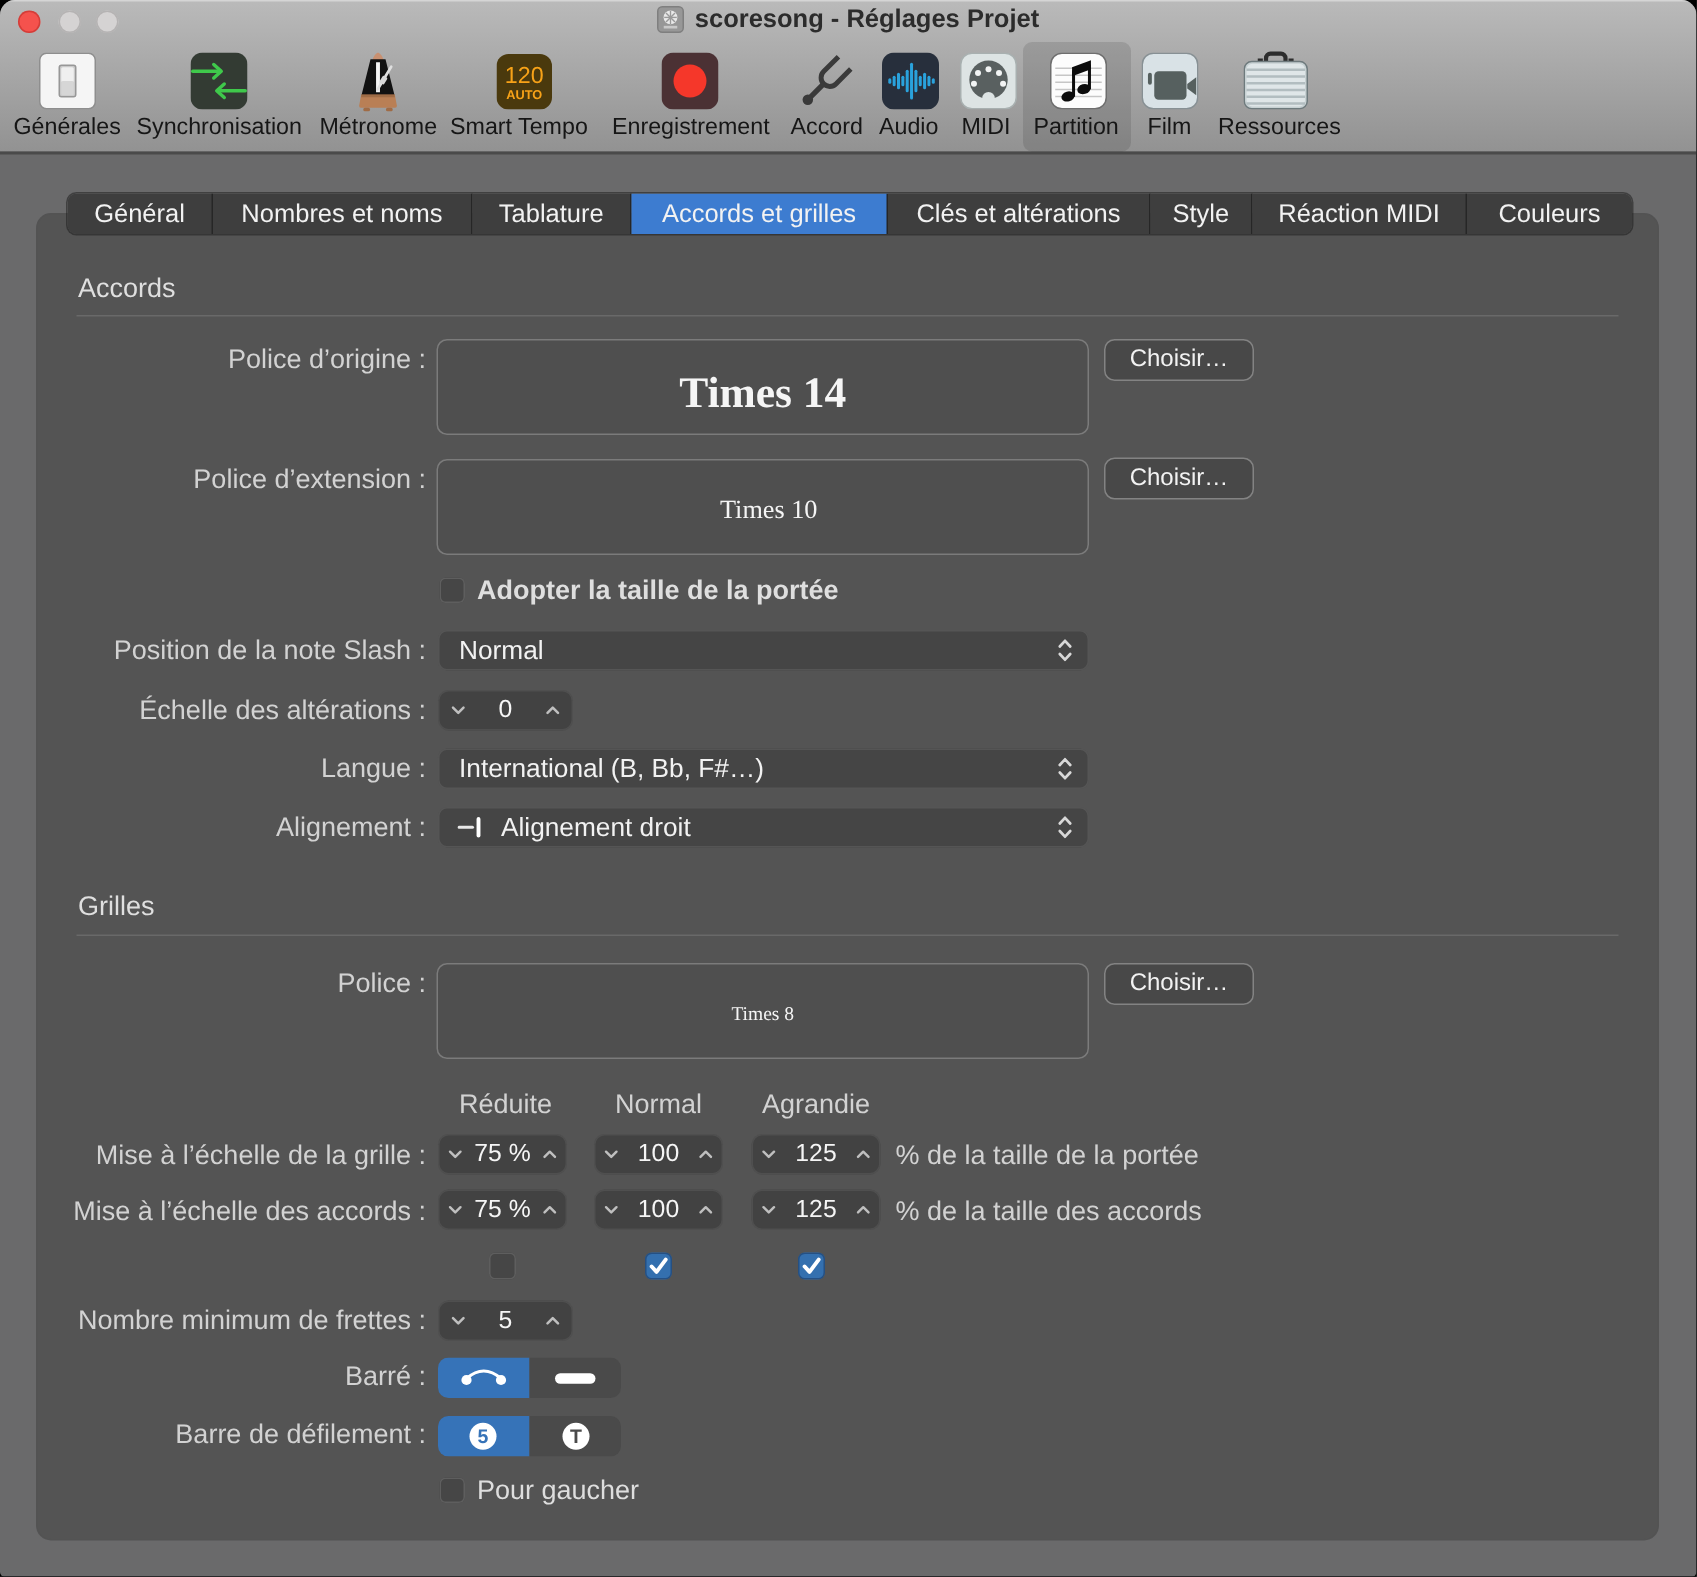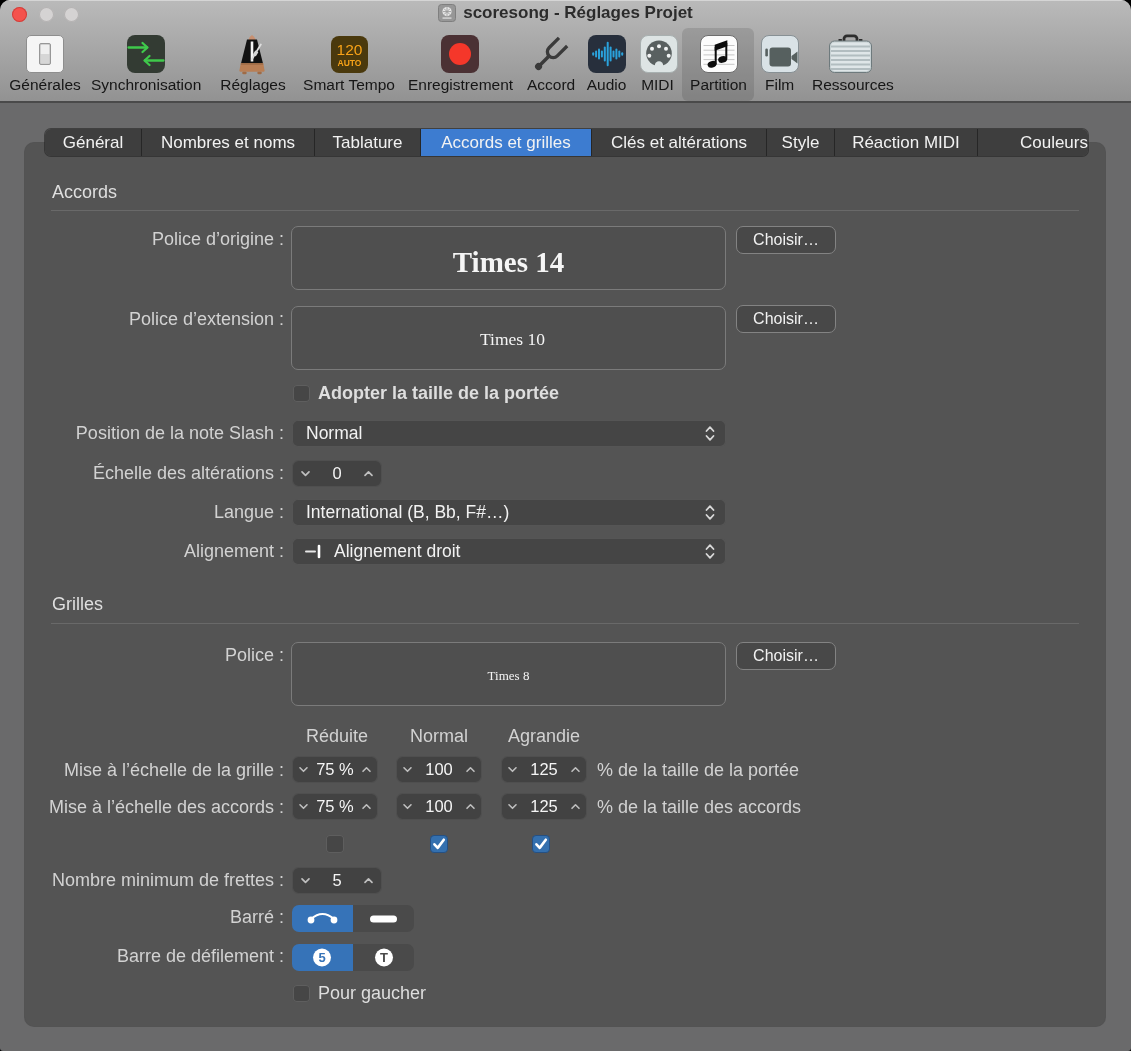--- a/index.html
+++ b/index.html
@@ -6,26 +6,26 @@
   #win{position:relative;width:1131px;height:1051px;background:#6a6a6b;
        border-radius:10px 10px 3px 3px;overflow:hidden;
        font-family:"Liberation Sans",sans-serif;}
   #topbar{position:absolute;left:0;top:0;width:1131px;height:101px;
        background:linear-gradient(#bababa,#929292);box-shadow:inset 0 1px 0 rgba(255,255,255,0.4);}
   #topline{position:absolute;left:0;top:101px;width:1131px;height:2px;background:#4a4a4a;}
   .tl{position:absolute;top:7px;width:15px;height:15px;border-radius:50%;}
   #title{position:absolute;top:2px;left:0;width:1131px;height:22px;text-align:center;
        font-size:17px;font-weight:bold;color:#2c2c2c;line-height:22px;letter-spacing:0;}
   .ticon{position:absolute;}
-  .tlabel{position:absolute;top:77px;height:16px;line-height:16px;font-size:15.5px;color:#161616;text-align:center;}
+  .tlabel{position:absolute;top:77px;height:16px;line-height:16px;font-size:15.5px;color:#161616;text-align:left;}
   #parthl{position:absolute;left:682px;top:28px;width:72px;height:73px;background:rgba(20,20,20,0.13);border-radius:6px;}
   #panel{position:absolute;left:25px;top:143px;width:1080px;height:883px;background:#545454;border-radius:9px;box-shadow:0 0 0 1px rgba(40,40,40,0.35);}
   #tabbar{position:absolute;left:45px;top:129px;height:27px;display:flex;border-radius:6px;overflow:hidden;box-shadow:0 0 0 1px rgba(30,30,30,0.55);}
   .tab{height:27px;line-height:27px;background:#3e3e3e;color:#f2f2f2;font-size:17px;text-align:center;border-right:1px solid #262626;box-sizing:border-box;}
-  .tab:last-child{border-right:none;text-align:right;}
+  .tab:last-child{border-right:none;}
   .tabsel{background:#3d7cd0;}
   .sect{position:absolute;left:52px;font-size:18px;line-height:16px;color:#dfdfdf;}
   .sline{position:absolute;left:51px;width:1028px;height:1px;background:#696969;}
   .lbl{position:absolute;left:0;width:284px;text-align:right;font-size:18px;line-height:17px;color:#d2d2d2;}
   .fontbox{position:absolute;left:291px;width:433px;height:62px;background:#4f4f4f;border:1px solid #7b7b7b;border-radius:7px;
        color:#f5f5f5;font-family:"Liberation Serif",serif;text-align:center;}
   .btn{position:absolute;left:736px;width:98px;height:26px;background:#484848;border:1px solid #838383;border-radius:7px;
        color:#f2f2f2;font-size:16px;text-align:center;line-height:26px;}
   .popup{position:absolute;left:292px;width:434px;height:27px;background:#454545;border-radius:6px;box-sizing:border-box;
        color:#f2f2f2;font-size:17.5px;line-height:27px;padding-left:14px;box-shadow:inset 0 0 0 1px rgba(255,255,255,0.09);}
@@ -169,21 +169,21 @@
         <path d="M2 17 H41"></path>
         <path d="M2 21.5 H41"></path>
         <path d="M2 26 H41"></path>
         <path d="M2 30.5 H41"></path>
         <path d="M2 35 H41"></path>
     </g>
   </svg>
 
   <div class="tlabel" style="left:9px;width:72px;">Générales</div>
   <div class="tlabel" style="left:91px;width:110px;">Synchronisation</div>
-  <div class="tlabel" style="left:213px;width:80px;">Réglages</div>
+  <div class="tlabel" style="left:213px;width:80px;">Métronome</div>
   <div class="tlabel" style="left:300px;width:98px;">Smart Tempo</div>
   <div class="tlabel" style="left:408px;width:105px;">Enregistrement</div>
   <div class="tlabel" style="left:527px;width:48px;">Accord</div>
   <div class="tlabel" style="left:586px;width:41px;">Audio</div>
   <div class="tlabel" style="left:641px;width:33px;">MIDI</div>
   <div class="tlabel" style="left:689px;width:59px;">Partition</div>
   <div class="tlabel" style="left:765px;width:29px;">Film</div>
   <div class="tlabel" style="left:812px;width:79px;">Ressources</div>
 
   <div id="panel"></div>

